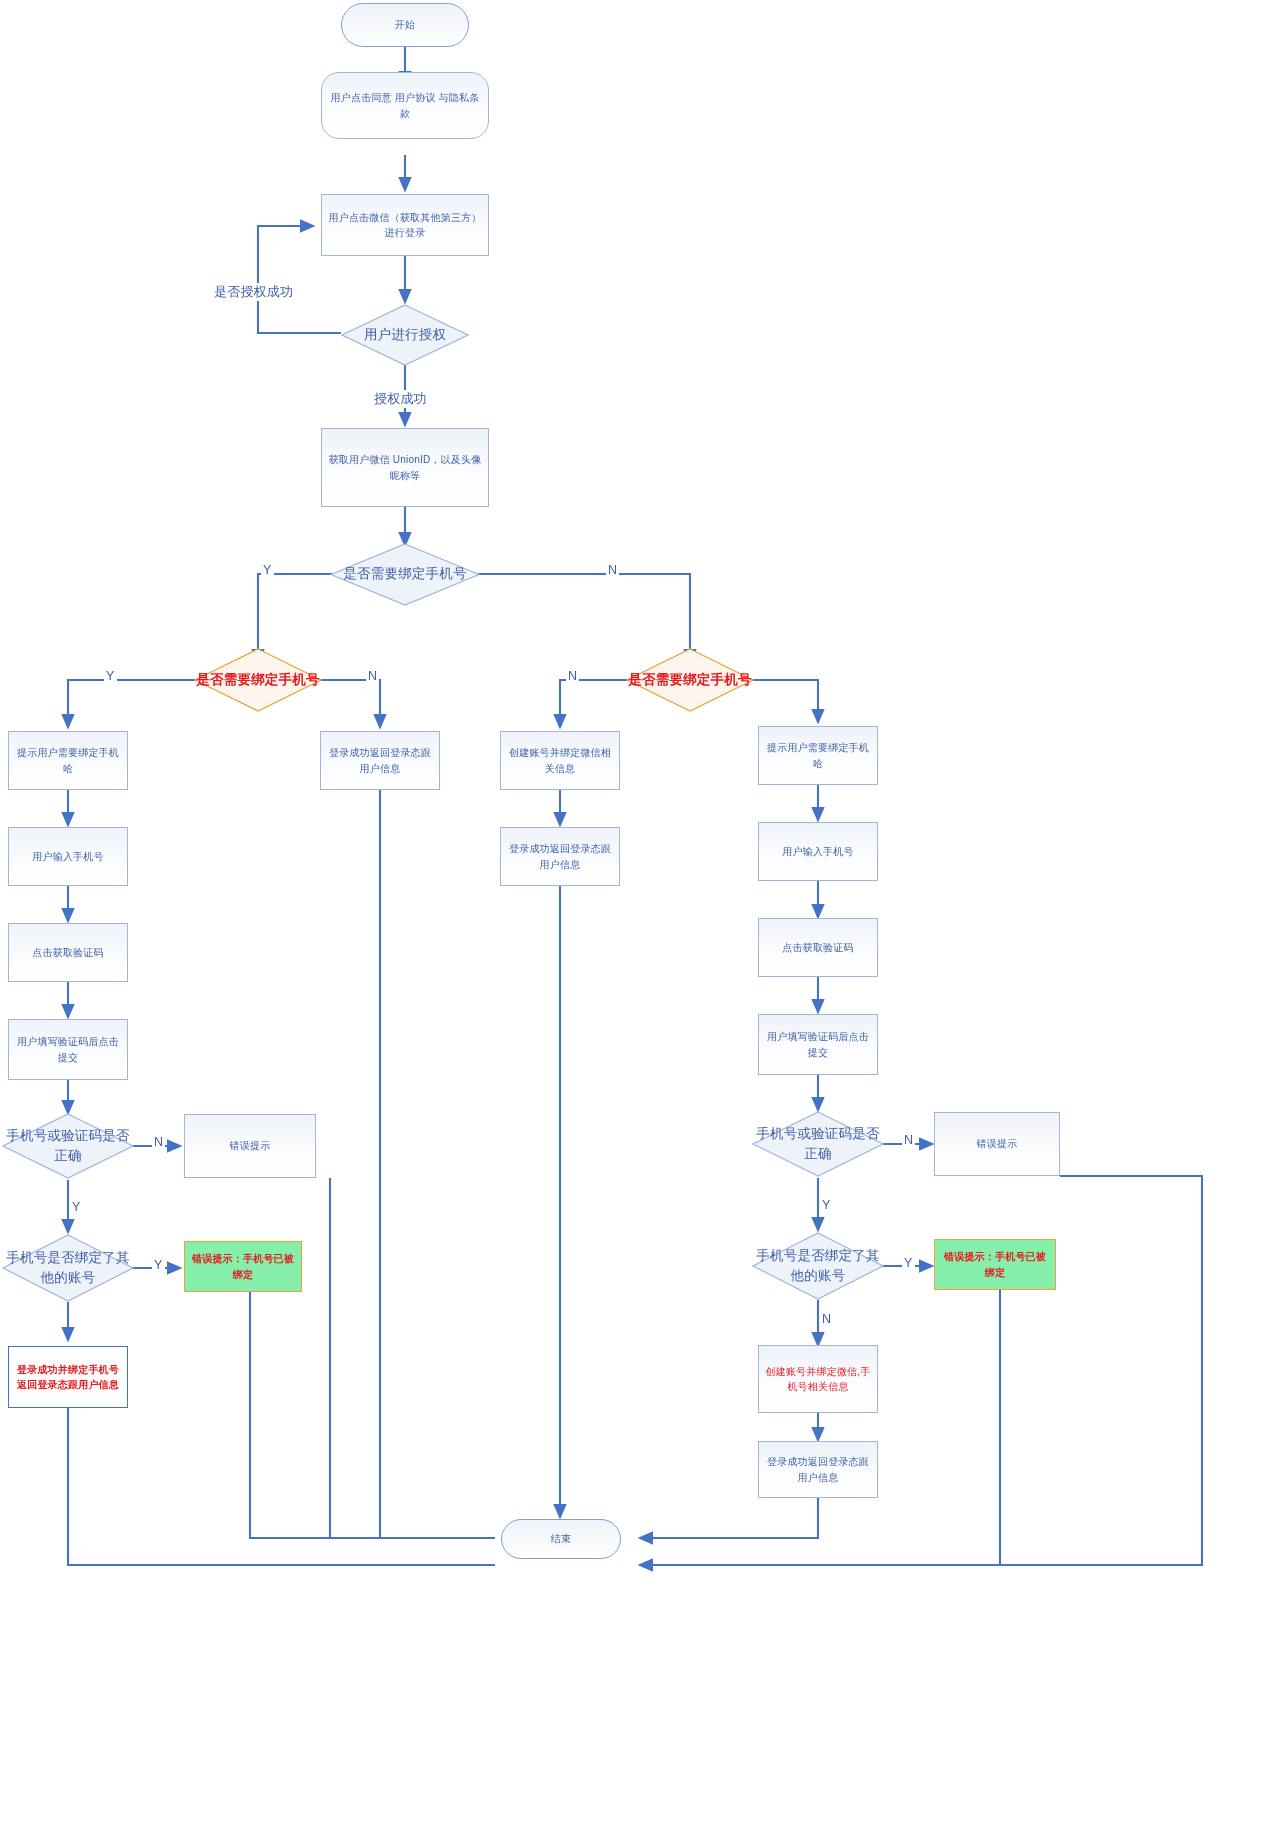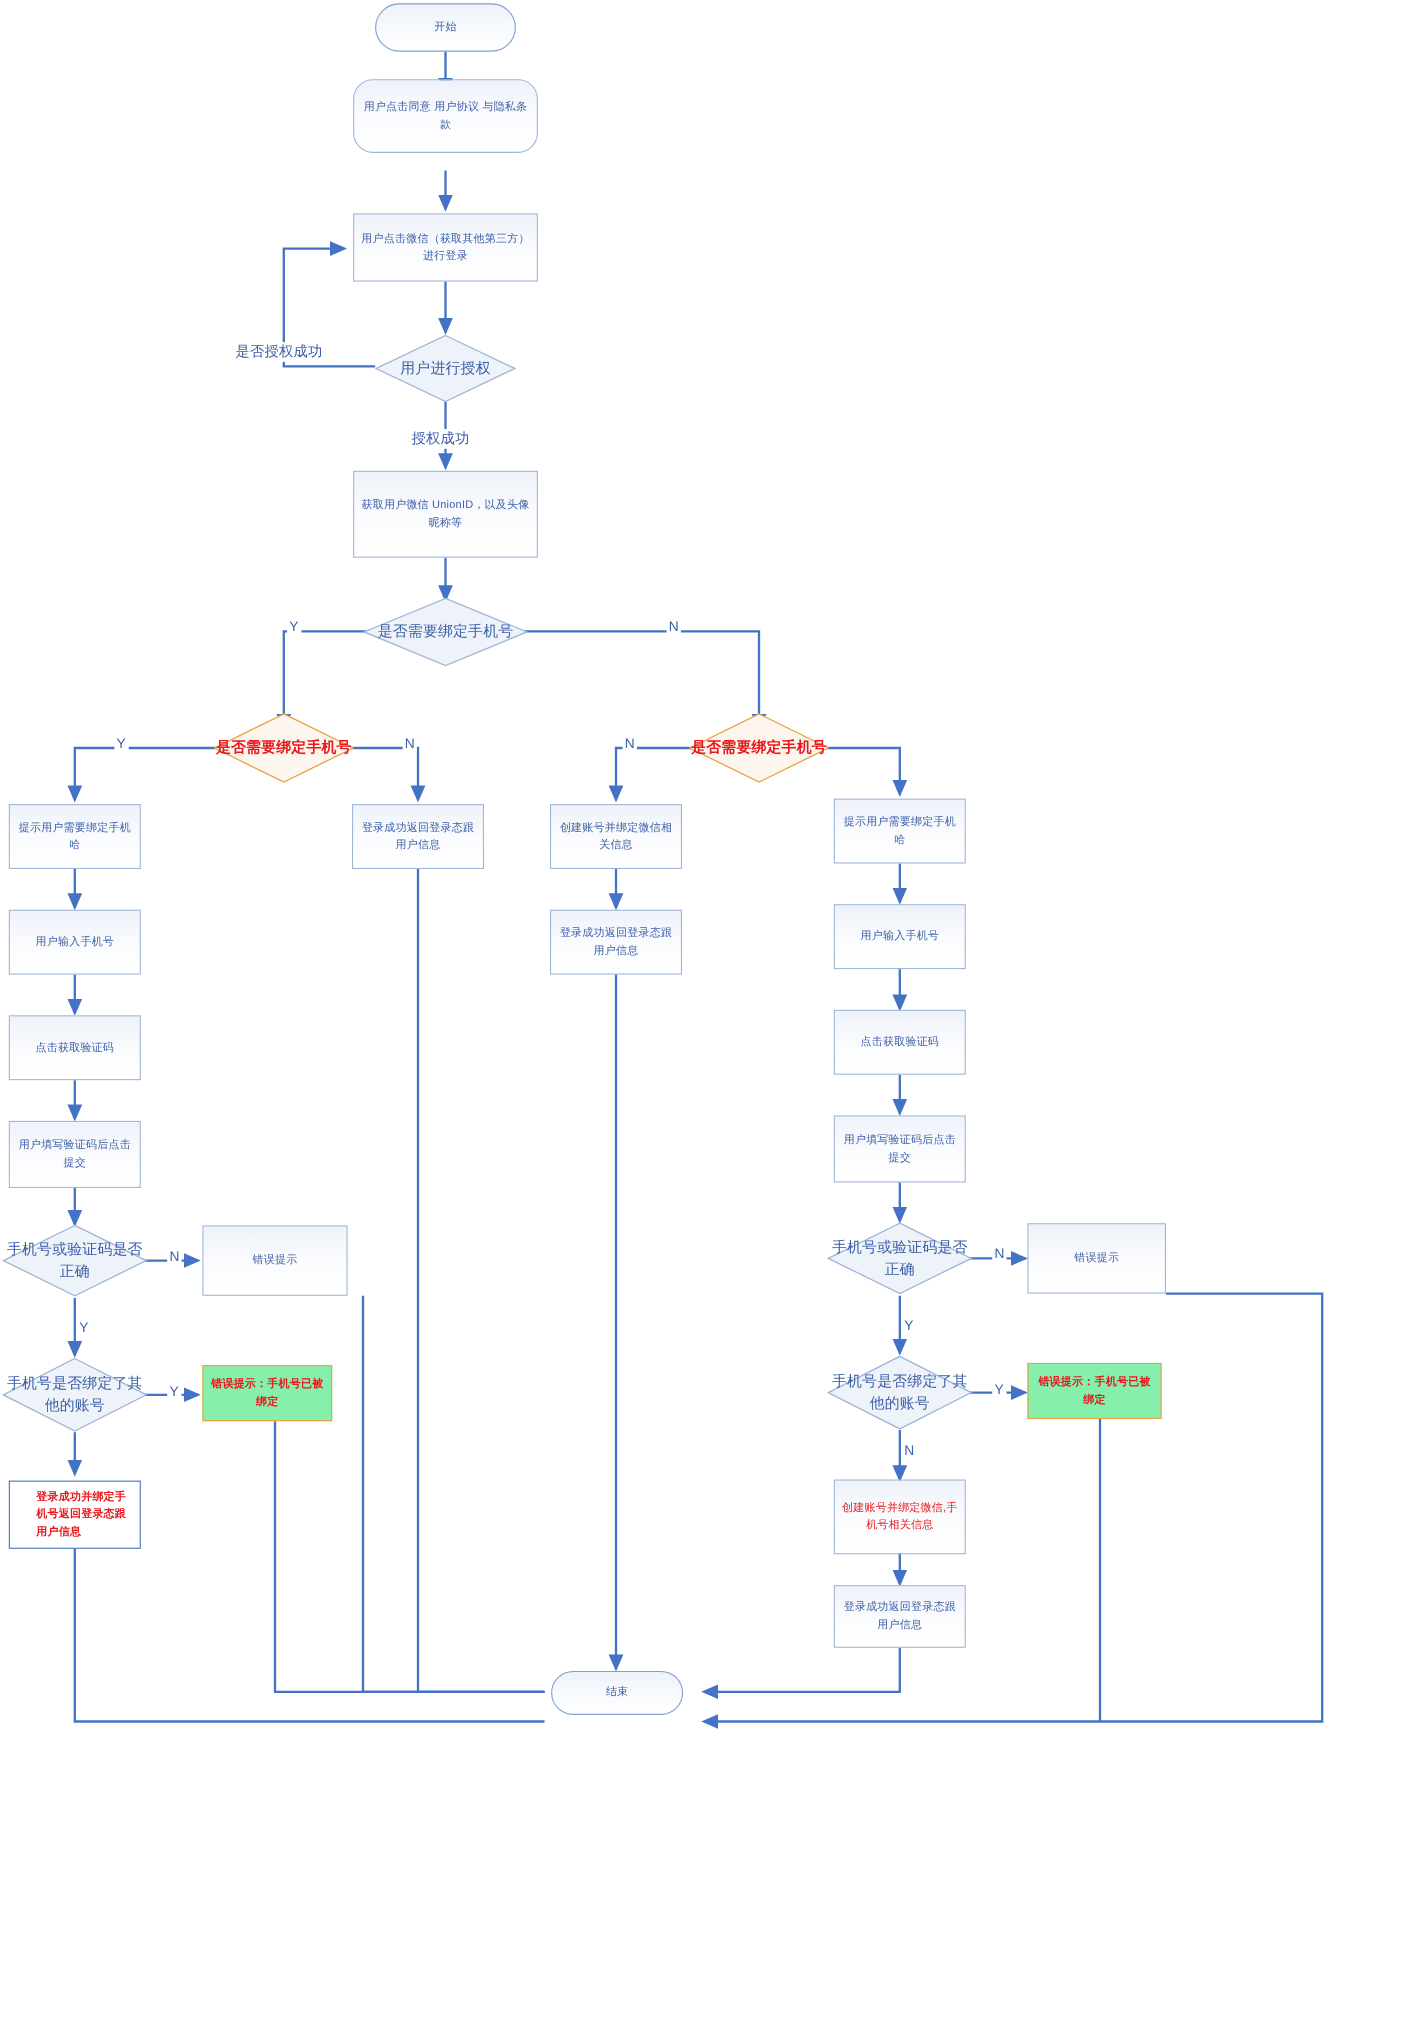--- a/index.html
+++ b/index.html
@@ -55,21 +55,21 @@
     color: #e8181c;
     font-weight: bold;
   }
   .proc.redborder {
     border: 1.3px solid #4472c4;
     background: #ffffff;
     color: #e8181c;
     font-weight: bold;
     justify-content: flex-start;
     text-align: left;
-    padding-left: 24px;
+    padding-left: 8px;
   }
   
   .dwrap {
     position: absolute;
     display: flex;
     align-items: center;
     justify-content: center;
   }
   .dwrap .dshape {
     position: absolute;
@@ -329,21 +329,21 @@
   </div>
 
   <div class="node proc" style="left:758px; top:1441px; width:120px; height:57px;">
     <span>登录成功返回登录态跟用户信息</span>
   </div>
 
   <div class="node term" style="left:501px; top:1519px; width:120px; height:40px;">
     <span>结束</span>
   </div>
 
-  <span class="edge-label cn" style="left:212px; top:283px;margin-top:28px;">是否授权成功</span>
+  <span class="edge-label cn" style="left:212px; top:283px;">是否授权成功</span>
   <span class="edge-label cn" style="left:372px; top:390px;">授权成功</span>
   <span class="edge-label" style="left:261px; top:563px;">Y</span>
   <span class="edge-label" style="left:606px; top:563px;">N</span>
   <span class="edge-label" style="left:104px; top:669px;">Y</span>
   <span class="edge-label" style="left:366px; top:669px;">N</span>
   <span class="edge-label" style="left:566px; top:669px;">N</span>
   <span class="edge-label" style="left:152px; top:1135px;">N</span>
   <span class="edge-label" style="left:70px; top:1200px;">Y</span>
   <span class="edge-label" style="left:152px; top:1258px;">Y</span>
   <span class="edge-label" style="left:902px; top:1133px;">N</span>

